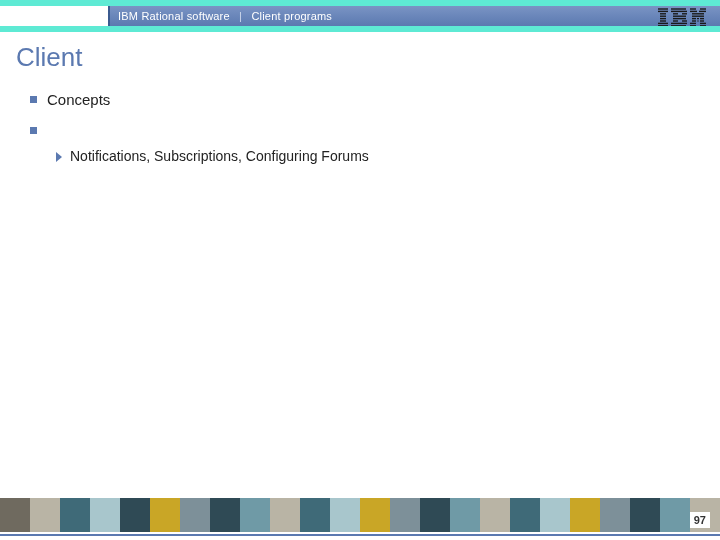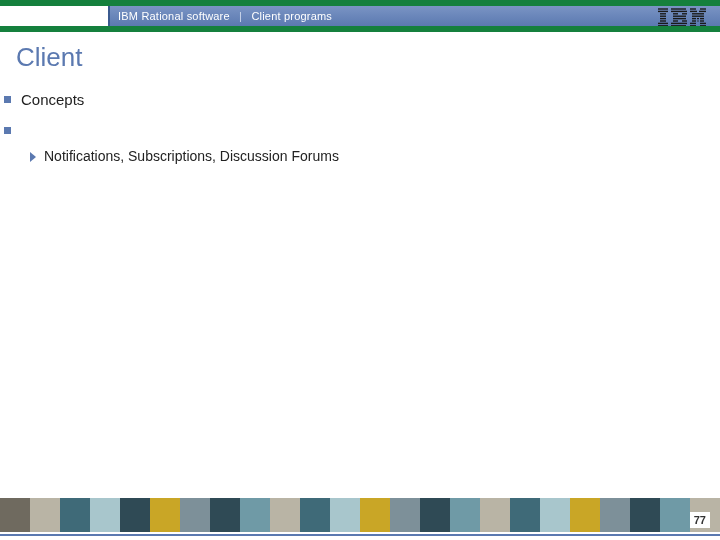--- a/index.html
+++ b/index.html
@@ -6,21 +6,21 @@
   body {
     width: 720px;
     height: 540px;
     font-family: Arial, Helvetica, sans-serif;
     background: #ffffff;
     position: relative;
     overflow: hidden;
   }
   .header {
     height: 32px;
-    background: #15803d;
+    background: #5eead4;
     position: relative;
   }
   .header-bar {
     position: absolute;
     left: 0;
     top: 6px;
     height: 20px;
     width: 100%;
     background: linear-gradient(to bottom, #7a94c4 0%, #5b79b0 100%);
     display: flex;
@@ -50,21 +50,21 @@
     height: 18px;
   }
   .ibm-logo svg { width: 48px; height: 18px; display:block; }
   .title {
     font-size: 26px;
     color: #5b79b0;
     font-weight: 400;
     padding: 10px 0 14px 16px;
   }
   .content {
-    padding: 4px 0 0 4px;
+    padding: 4px 0 0 30px;
   }
   .l1 {
     display: flex;
     align-items: flex-start;
     margin-bottom: 14px;
   }
   .l1 .bullet-sq {
     width: 7px;
     height: 7px;
     background: #5b79b0;
@@ -194,21 +194,21 @@
 <div class="content">
   <div class="l1">
     <div class="bullet-sq"></div>
     <div class="txt">Concepts</div>
   </div>
   <div class="l1">
     <div class="bullet-sq"></div>
   </div>
   <div class="l2">
     <div class="arrow"></div>
-    <div class="txt">Notifications, Subscriptions, Discussion Forums</div>
+    <div class="txt">Notifications, Subscriptions, Configuring Forums</div>
   </div>
 </div>
 
 <div class="footer">
   <div class="footer-strip" id="footer-strip">
       <div class="tile" style="width: 30px; background: rgb(111, 106, 95);"></div>
       <div class="tile" style="width: 30px; background: rgb(185, 180, 165);"></div>
       <div class="tile" style="width: 30px; background: rgb(63, 106, 120);"></div>
       <div class="tile" style="width: 30px; background: rgb(168, 198, 204);"></div>
       <div class="tile" style="width: 30px; background: rgb(47, 74, 85);"></div>
@@ -226,14 +226,14 @@
       <div class="tile" style="width: 30px; background: rgb(185, 180, 165);"></div>
       <div class="tile" style="width: 30px; background: rgb(63, 106, 120);"></div>
       <div class="tile" style="width: 30px; background: rgb(168, 198, 204);"></div>
       <div class="tile" style="width: 30px; background: rgb(201, 166, 38);"></div>
       <div class="tile" style="width: 30px; background: rgb(125, 144, 153);"></div>
       <div class="tile" style="width: 30px; background: rgb(47, 74, 85);"></div>
       <div class="tile" style="width: 30px; background: rgb(111, 154, 166);"></div>
       <div class="tile" style="width: 30px; background: rgb(185, 180, 165);"></div>
     </div>
   <div class="footer-line"></div>
-  <div class="page-num">77</div>
+  <div class="page-num">97</div>
 </div>
 
 </body></html>

